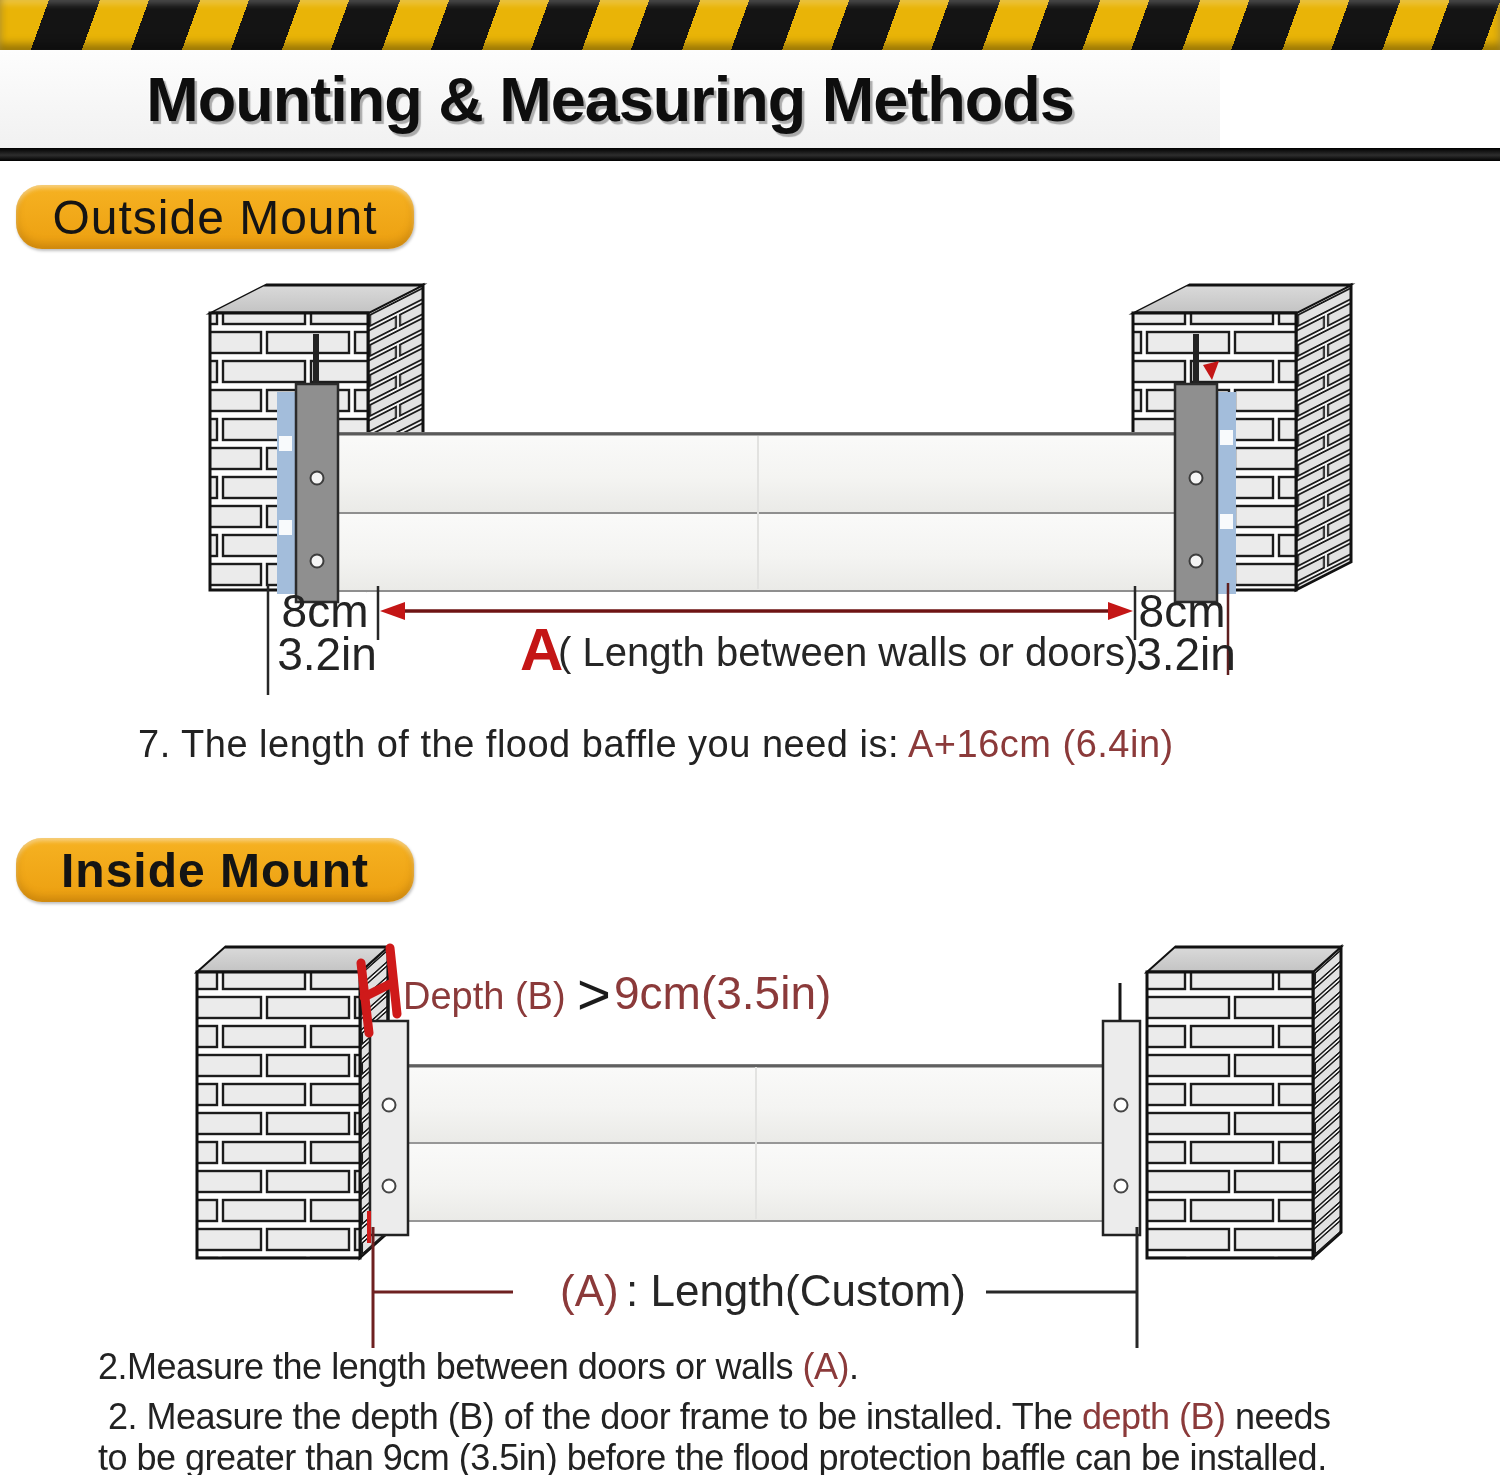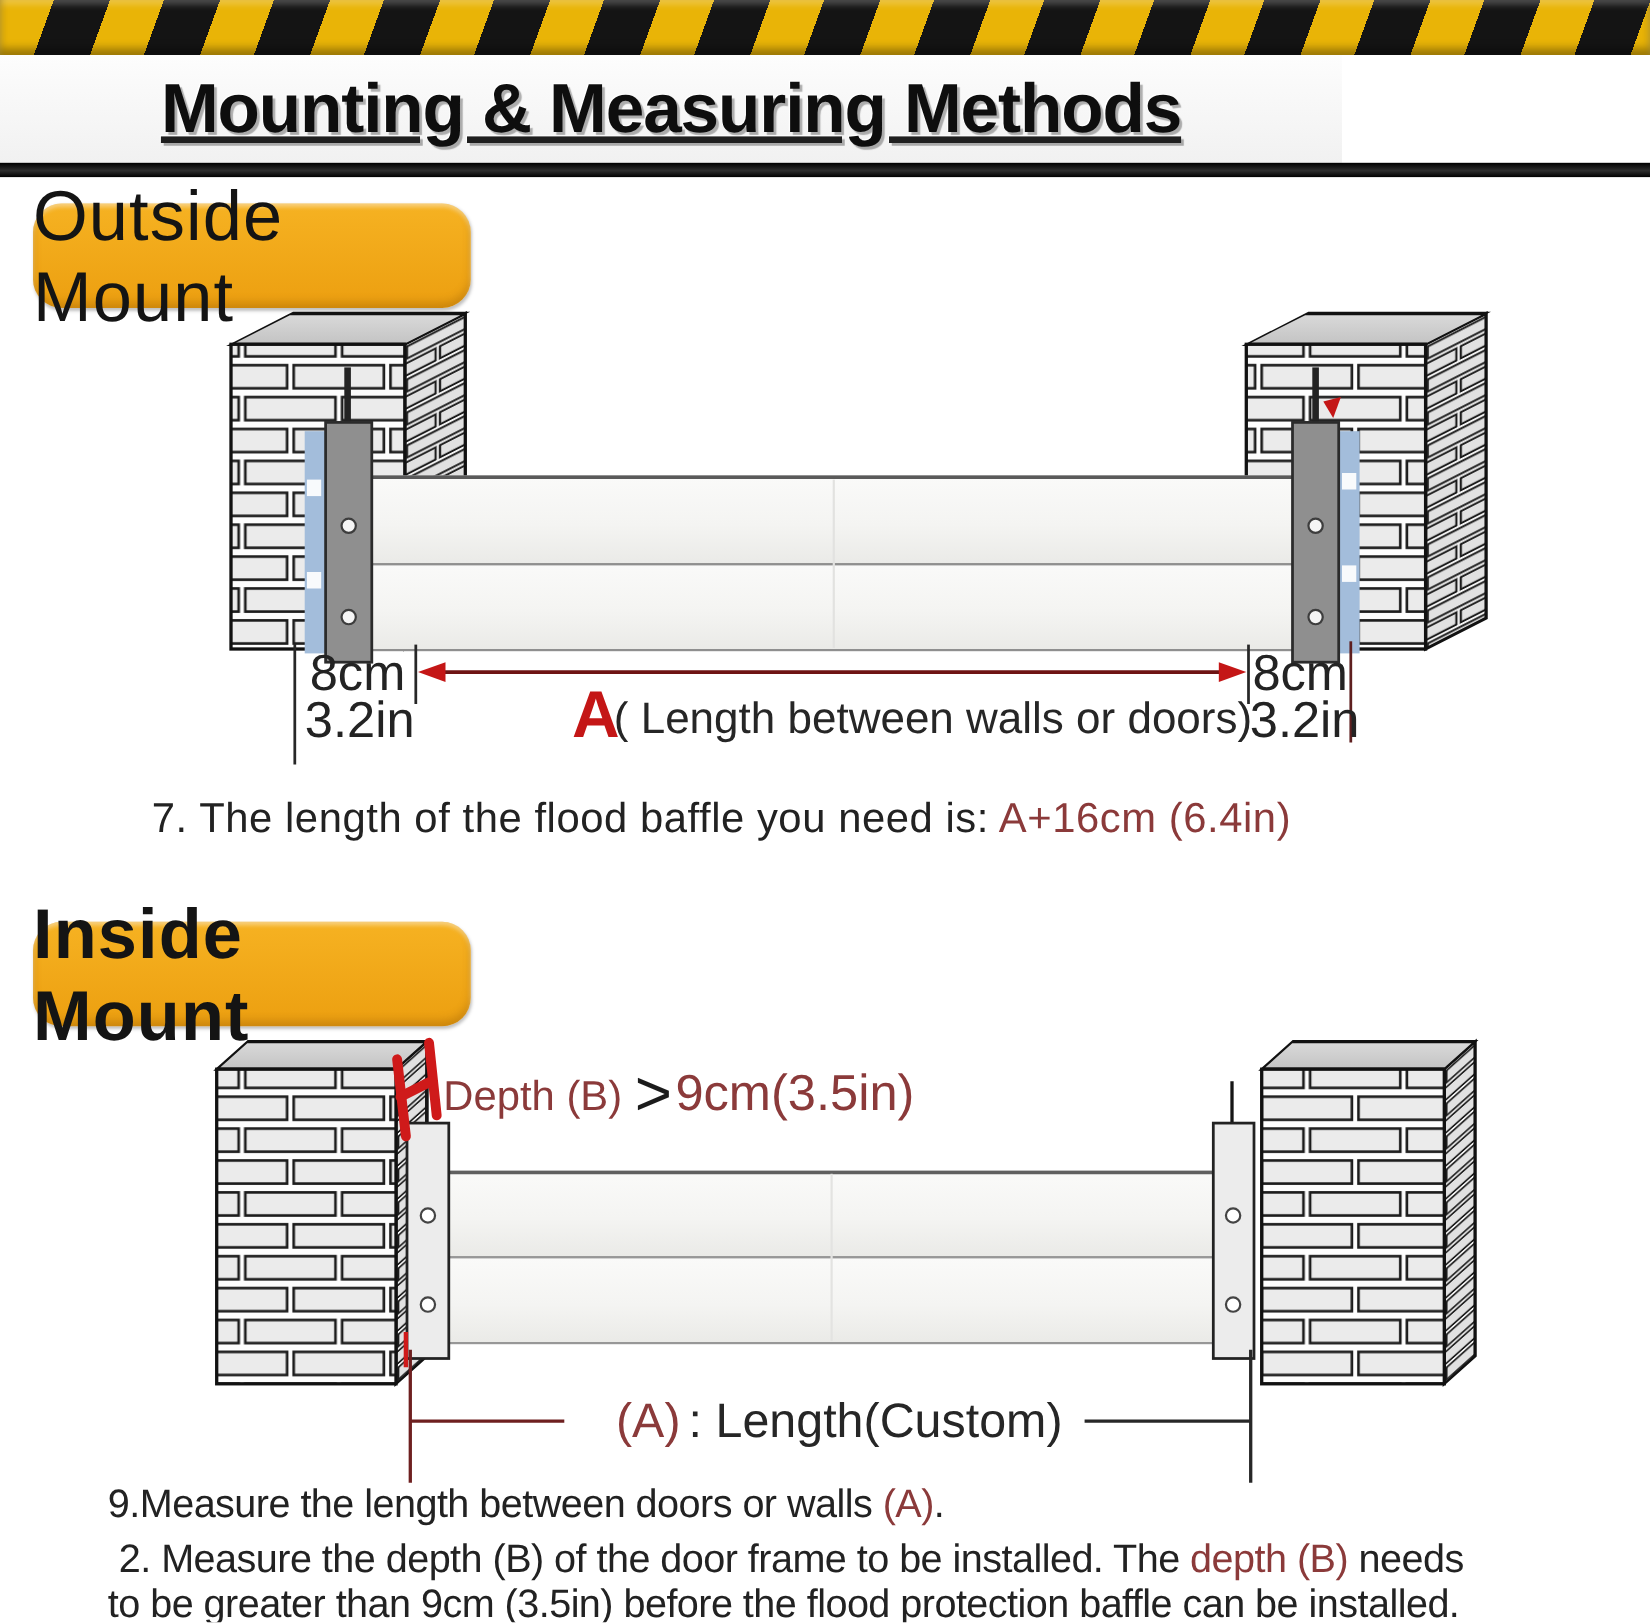--- a/index.html
+++ b/index.html
@@ -9,38 +9,38 @@
   }
   
   .tape{
     position:absolute; left:0; top:0; width:1500px; height:50px;
     background:repeating-linear-gradient(110deg,#e9b407 0 46px,#141414 46px 94px);
     box-shadow:inset 0 -6px 8px rgba(0,0,0,.35), inset 0 4px 6px rgba(255,255,255,.25);
   }
   .banner{
     position:absolute; left:0; top:50px; width:1220px; height:98px;
     background:linear-gradient(#fdfdfd,#f1f1f1);
-    display:flex; align-items:center; justify-content:center;text-decoration:underline;
+    display:flex; align-items:center; justify-content:center;
   }
   .banner h1{
     margin:0; font-size:63px; font-weight:700; letter-spacing:-1px; color:#0e0e0e;
     text-shadow:2.5px 2.5px 1px rgba(0,0,0,.3), -1px -1px 0 rgba(255,255,255,.9);
   }
   .banner-bar{
     position:absolute; left:0; top:148px; width:1500px; height:13px;
     background:linear-gradient(#000,#2e2e2e 55%,#000);
   }
   
   .badge{
-    position:absolute; left:30px; width:398px; height:95px;
+    position:absolute; left:16px; width:398px; height:64px;
     background:linear-gradient(#f6b222,#ec9f10);
     border-radius:26px;
     box-shadow:inset 0 -5px 8px rgba(120,70,0,.28), inset 0 3px 4px rgba(255,255,255,.45), 1px 2px 3px rgba(0,0,0,.25);
     display:flex; align-items:center; justify-content:center;
-    font-size:64px; color:#141414; letter-spacing:1px;
+    font-size:48px; color:#141414; letter-spacing:1px;
   }
   .badge-outside{top:185px;}
   .badge-inside{top:838px;font-weight:bold;}
   
   svg.diagram{position:absolute; left:0; display:block;}
   svg.d1{top:270px; width:1500px; height:430px;}
   svg.d2{top:935px; width:1500px; height:420px;}
   svg text{font-family:"Liberation Sans", sans-serif;}
   
   .steps{position:absolute; white-space:nowrap;}
@@ -223,18 +223,18 @@
       <line x1="373" y1="292" x2="373" y2="413" stroke="#6e2020" stroke-width="3"></line>
       <line x1="373" y1="357" x2="513" y2="357" stroke="#6e2020" stroke-width="3"></line>
       <line x1="986" y1="357" x2="1137" y2="357" stroke="#272727" stroke-width="3"></line>
       <line x1="1137" y1="292" x2="1137" y2="413" stroke="#272727" stroke-width="3"></line>
     </g>
     <text x="560" y="371" font-size="44" fill="#8b3a3a">(A)</text>
     <text x="626" y="371" font-size="44" fill="#262626">: Length(Custom)</text>
   </svg>
 
   <div class="steps steps-inside">
-    <span class="line"><span>9.Measure the length between doors or walls </span><span class="maroon">(A)</span><span>.</span></span>
+    <span class="line"><span>2.Measure the length between doors or walls </span><span class="maroon">(A)</span><span>.</span></span>
     <span class="line gap"><span>2. Measure the depth (B) of the door frame to be installed. The </span><span class="maroon">depth (B)</span><span> needs</span></span>
     <span class="line"><span>to be greater than 9cm (3.5in) before the flood protection baffle can be installed.</span><span class="maroon"></span><span></span></span>
   </div>
 
 </div>
 
 </body></html>

